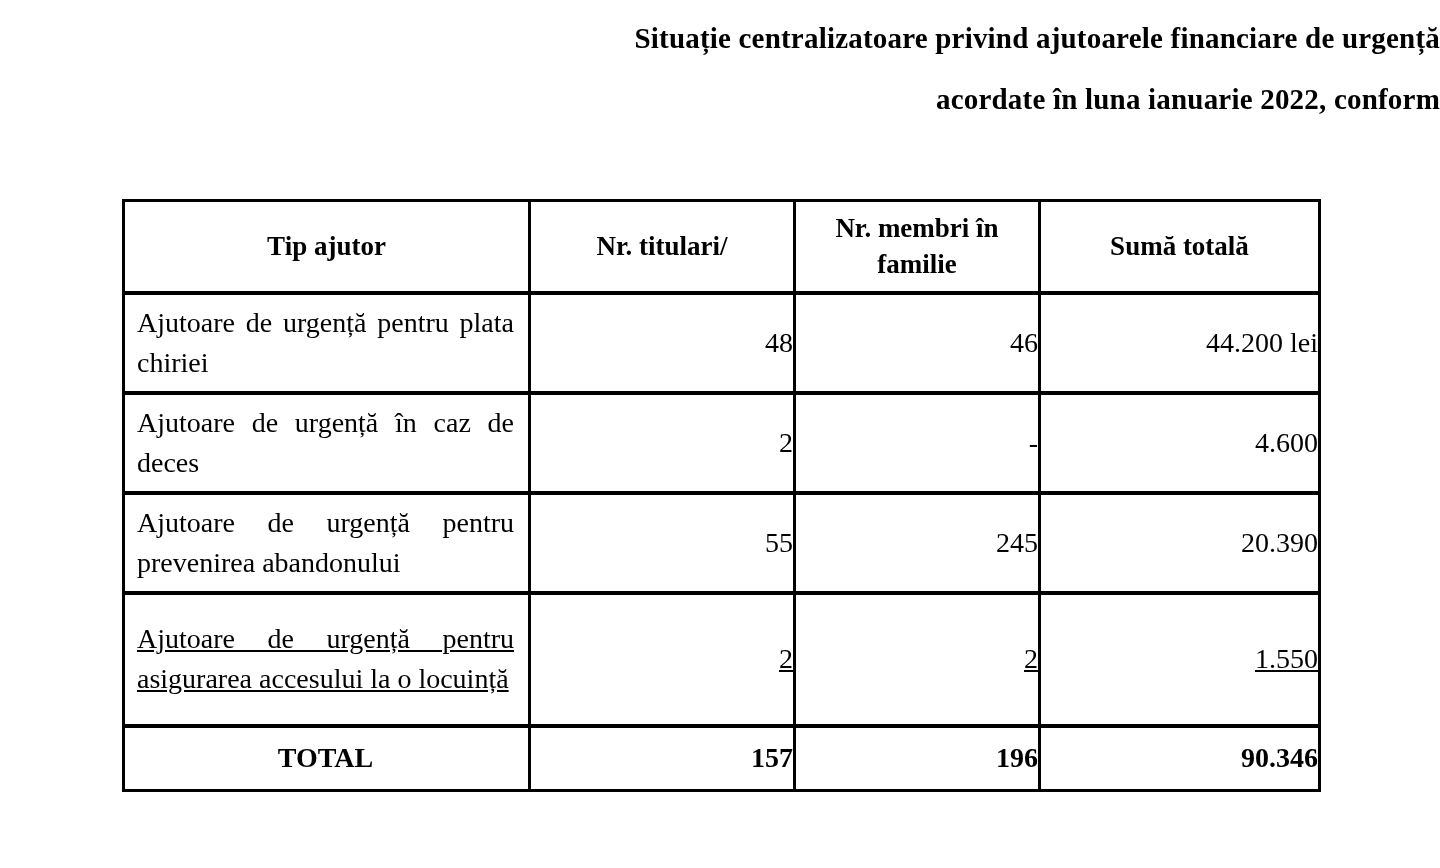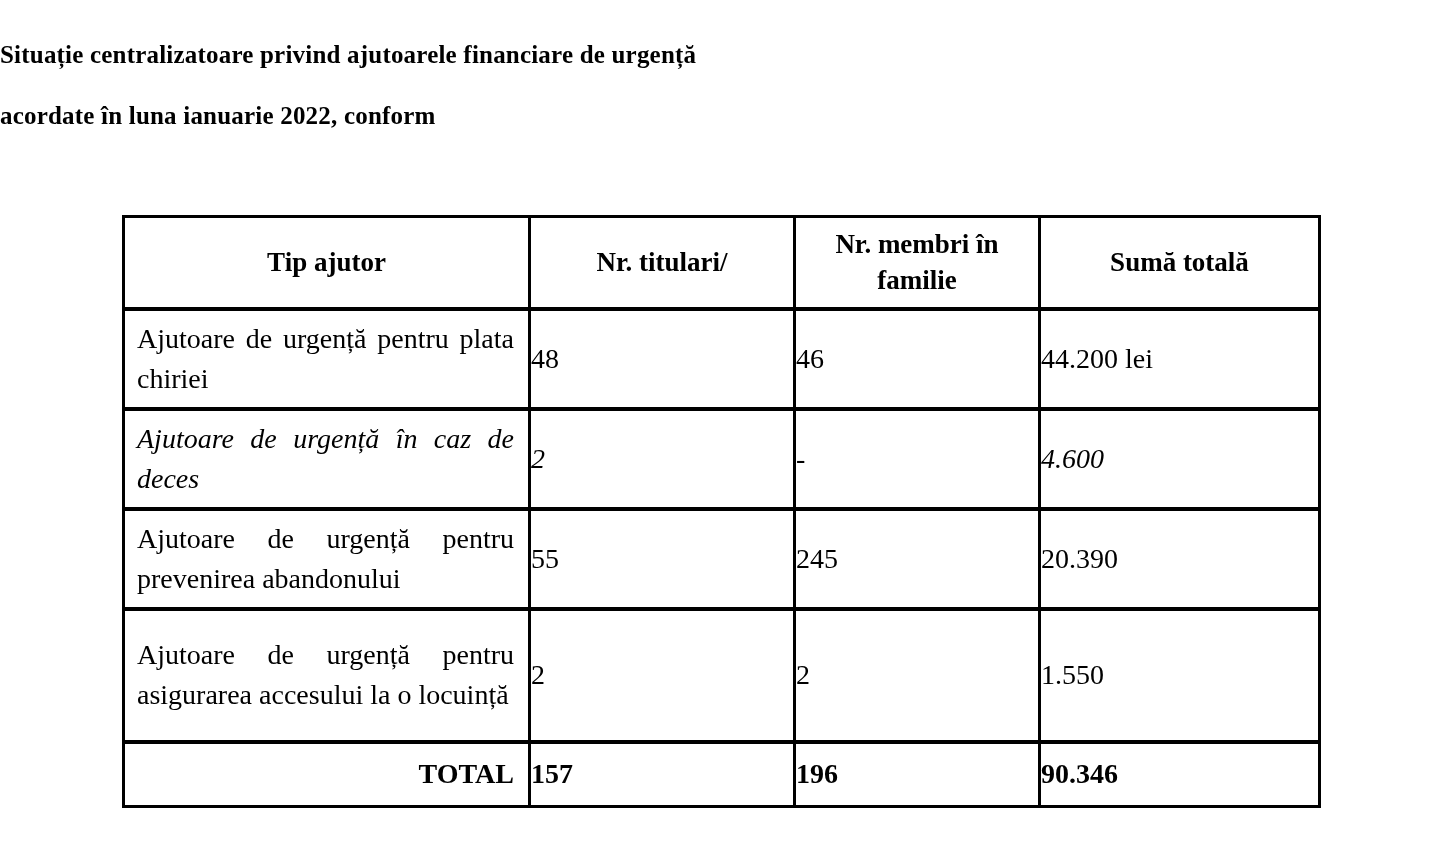--- a/index.html
+++ b/index.html
@@ -5,24 +5,24 @@
   * { margin: 0; padding: 0; box-sizing: border-box; }
   html, body {
     width: 1440px;
     height: 868px;
     background: #ffffff;
     font-family: "Liberation Serif", "DejaVu Serif", serif;
     color: #000000;
     overflow: hidden;
   }
   .doc-title {
-    padding-top: 24px;
-    text-align: left;
+    padding-top: 8px;
+    text-align: right;
     font-weight: bold;
-    font-size: 25px;
+    font-size: 29px;
   }
   .doc-title .title-line {
     line-height: 61px;
     letter-spacing: 0.2px;
   }
   .aid-table {
     margin-left: 122px;
     margin-top: 69px;
     width: 1196px;
     border-collapse: collapse;
@@ -40,33 +40,33 @@
     text-align: center;
     line-height: 36px;
     padding: 4px 6px;
   }
   .cell-tip {
     text-align: justify;
     padding: 8px 14px 8px 12px;
     line-height: 40px;
   }
   .cell-num {
-    text-align: left;
+    text-align: right;
   }
   .total-row td { font-weight: bold; }
-  .total-row .cell-tip { text-align: right; }
+  .total-row .cell-tip { text-align: center; }
   .col-tip     { width: 406px; }
   .col-titulari{ width: 265px; }
   .col-membri  { width: 245px; }
   .col-suma    { width: 280px; }
   .row-header { height: 92px; }
   .row-1 { height: 95px; }
-  .row-2 { height: 95px; font-style: italic; }
+  .row-2 { height: 95px; }
   .row-3 { height: 97px; }
-  .row-4 { height: 133px; }
+  .row-4 { height: 133px; text-decoration: underline; }
   .row-total { height: 65px; }
 </style>
 </head>
 <body>
 
 <div class="doc-title">
   <div class="title-line">Situație centralizatoare privind ajutoarele financiare de urgență</div>
   <div class="title-line">acordate în luna ianuarie 2022, conform</div>
 </div>
 

